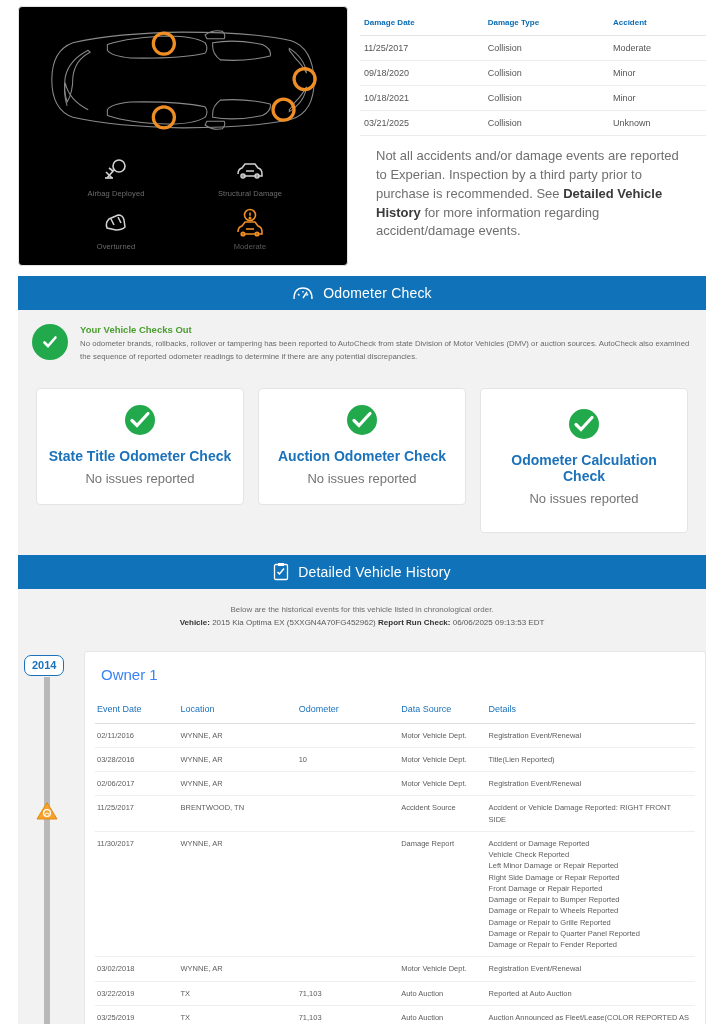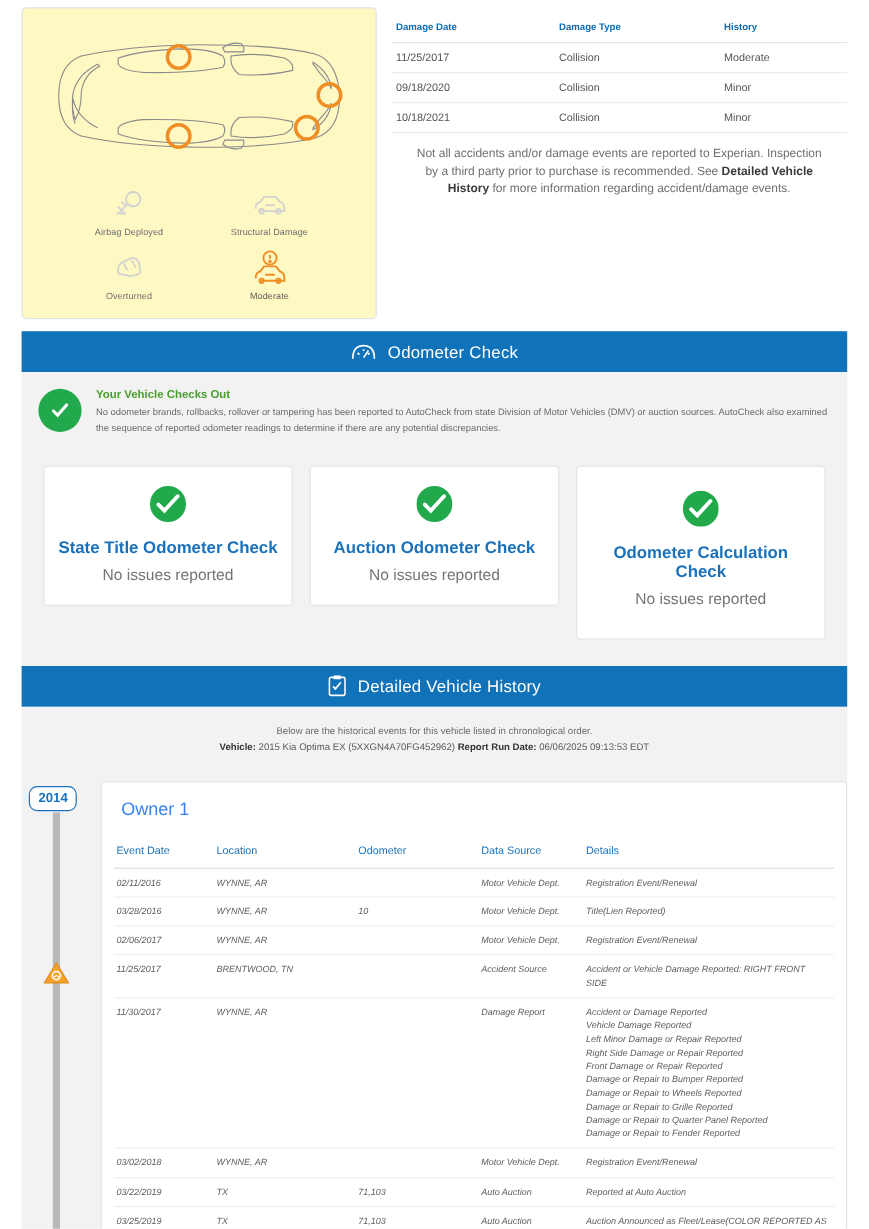--- a/index.html
+++ b/index.html
@@ -8,21 +8,21 @@
     background: #ffffff;
     font-family: "Liberation Sans", sans-serif;
     color: #4a4a4a;
     overflow: hidden;
   }
   .page { width: 724px; padding: 0 18px; }
 
   
   .damage-section { display: flex; gap: 12px; padding: 6px 0 10px; }
   .car-card {
-    width: 296px; background: #fef9c3;
+    width: 330px; background: #000000;
     border: 1px solid #e2e2e2; border-radius: 4px;
     padding: 8px 6px 6px;
   }
   .car-diagram { position: relative; height: 130px; }
   .car-diagram svg { display: block; width: 100%; height: 100%; }
   .status-grid {
     display: grid; grid-template-columns: 1fr 1fr;
     row-gap: 2px; padding: 6px 24px 4px;
   }
   .status-item { text-align: center; padding: 4px 0; }
@@ -34,21 +34,21 @@
   table.dmg { width: 100%; border-collapse: collapse; }
   table.dmg th {
     font-size: 8px; color: #0a6cb4; text-align: left; font-weight: bold;
     padding: 6px 4px 8px; border-bottom: 1px solid #e4e4e4;
   }
   table.dmg td {
     font-size: 9px; color: #555; padding: 7px 4px;
     border-bottom: 1px solid #ececec;
   }
   .dmg-note {
-    font-size: 10px; color: #6f6f6f; text-align: center;
+    font-size: 13px; color: #6f6f6f; text-align: left;
     line-height: 1.45; padding: 11px 16px 0;
   }
   .dmg-note b { color: #3a3a3a; }
 
   
   .banner {
     background: #1072b8; color: #fff;
     height: 34px; display: flex; align-items: center; justify-content: center;
     gap: 9px; font-size: 14px; letter-spacing: .2px;
   }
@@ -114,21 +114,20 @@
 
   table.hist { width: 100%; border-collapse: collapse; margin: 0 10px; width: calc(100% - 20px); }
   table.hist th {
     font-size: 9px; color: #1b72bb; text-align: left; font-weight: normal;
     padding: 9px 4px 9px 0; border-bottom: 1px solid #dedede;
   }
   table.hist td {
     font-size: 7.5px; color: #5d5d5d; vertical-align: top;
     padding: 6px 6px 6px 0; border-bottom: 1px solid #eeeeee;
     line-height: 1.5;
-    font-style: italic;
   }
   .c-date { width: 92px; padding-left: 2px !important; }
   .c-loc { width: 128px; }
   .c-odo { width: 112px; }
   .c-src { width: 96px; }
   .dlist div { white-space: nowrap; }
 </style>
 </head>
 <body>
 
@@ -214,38 +213,43 @@
         </div>
       </div>
     </div>
 
     <div class="dmg-table-wrap">
       <table class="dmg">
         <thead>
           <tr>
             <th>Damage Date</th>
             <th>Damage Type</th>
-            <th>History</th>
+            <th>Accident</th>
           </tr>
         </thead>
         <tbody id="dmg-body">
             <tr>
               <td>11/25/2017</td>
               <td>Collision</td>
               <td>Moderate</td>
             </tr>
             <tr>
               <td>09/18/2020</td>
               <td>Collision</td>
               <td>Minor</td>
             </tr>
             <tr>
               <td>10/18/2021</td>
               <td>Collision</td>
               <td>Minor</td>
+            </tr>
+            <tr>
+              <td>03/21/2025</td>
+              <td>Collision</td>
+              <td>Unknown</td>
             </tr>
           </tbody>
       </table>
       <div class="dmg-note">
         <span>Not all accidents and/or damage events are reported to Experian. Inspection by a third party prior to purchase is recommended. See </span><b>Detailed Vehicle History</b><span> for more information regarding accident/damage events.</span>
       </div>
     </div>
   </div>
 
   <div class="banner">
@@ -317,21 +321,21 @@
       </svg>
     </span>
     <span>Detailed Vehicle History</span>
   </div>
 
   <div class="dvh-intro">
     <div class="l1">Below are the historical events for this vehicle listed in chronological order.</div>
     <div class="l2">
       <b>Vehicle:</b>
       <span>2015 Kia Optima EX (5XXGN4A70FG452962)</span>
-      <b>Report Run Date:</b>
+      <b>Report Run Check:</b>
       <span>06/06/2025 09:13:53 EDT</span>
     </div>
   </div>
 
   <div class="owner-block">
     <div class="timeline">
       <div class="tl-line"></div>
       <div class="year-pill">2014</div>
       <div class="warn-ic">
         <svg width="22" height="20" viewBox="0 0 22 20">
@@ -394,21 +398,21 @@
                 <div>SIDE</div>
               </td>
             </tr>
             <tr>
               <td class="c-date">11/30/2017</td>
               <td class="c-loc">WYNNE, AR</td>
               <td class="c-odo"></td>
               <td class="c-src">Damage Report</td>
               <td class="dlist">
                 <div>Accident or Damage Reported</div>
-                <div>Vehicle Damage Reported</div>
+                <div>Vehicle Check Reported</div>
                 <div>Left Minor Damage or Repair Reported</div>
                 <div>Right Side Damage or Repair Reported</div>
                 <div>Front Damage or Repair Reported</div>
                 <div>Damage or Repair to Bumper Reported</div>
                 <div>Damage or Repair to Wheels Reported</div>
                 <div>Damage or Repair to Grille Reported</div>
                 <div>Damage or Repair to Quarter Panel Reported</div>
                 <div>Damage or Repair to Fender Reported</div>
               </td>
             </tr>

